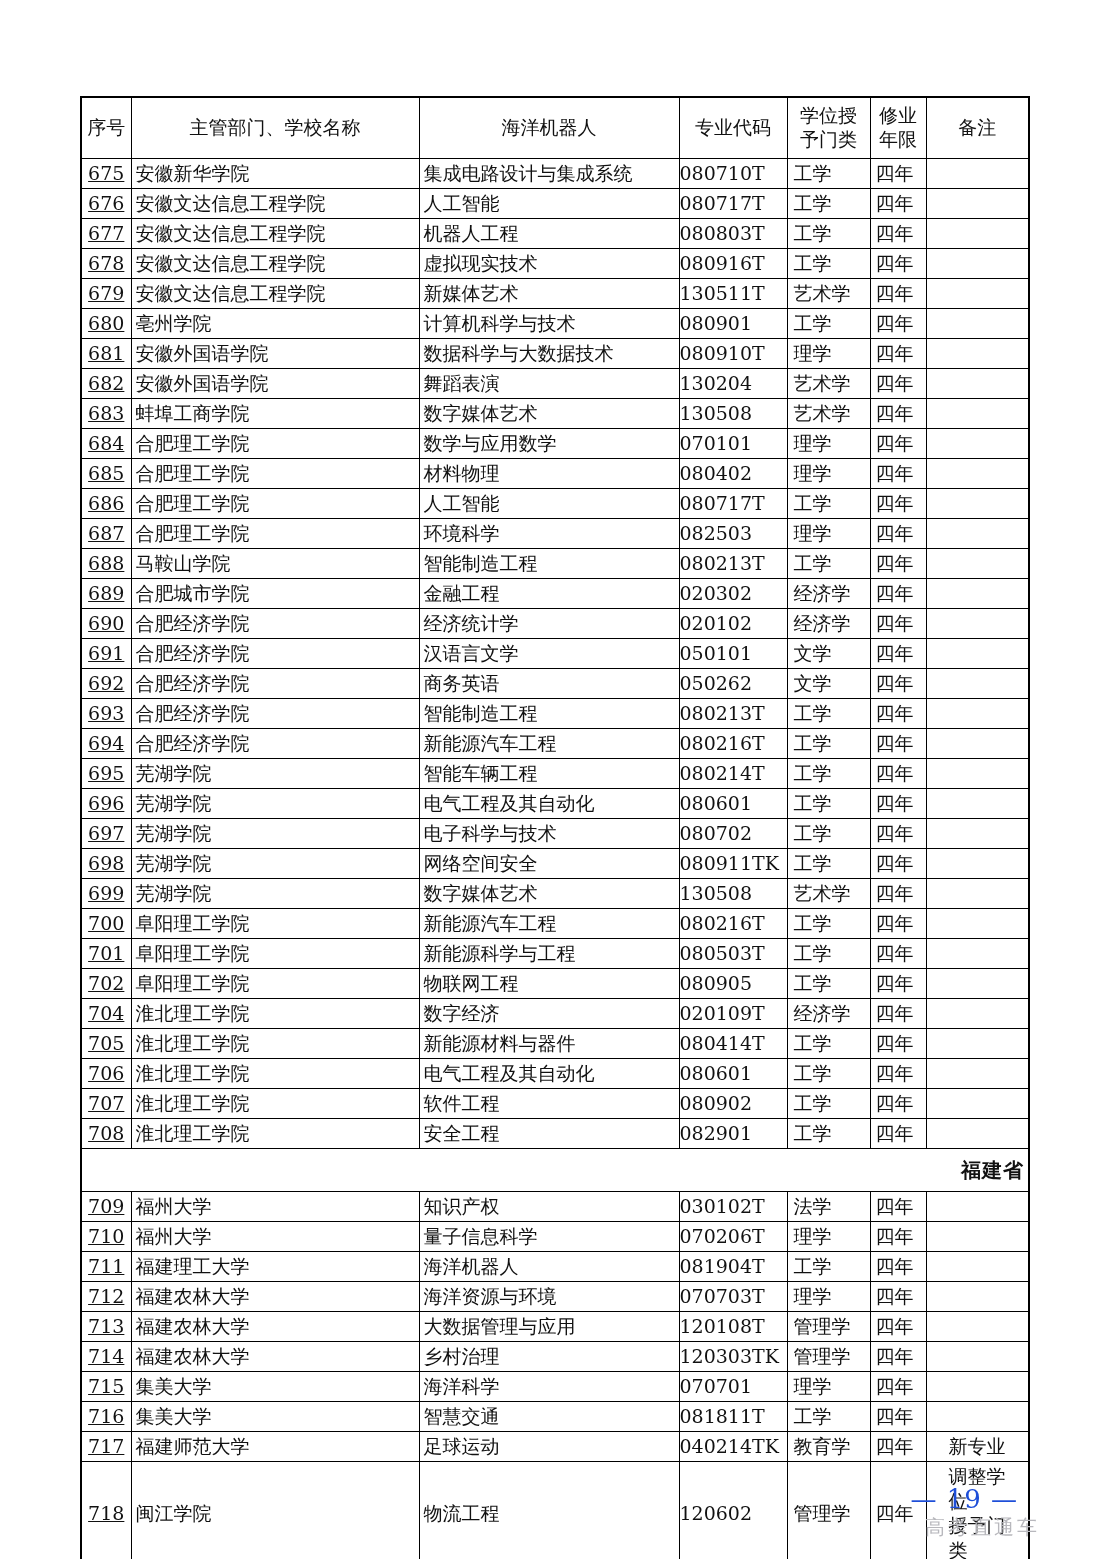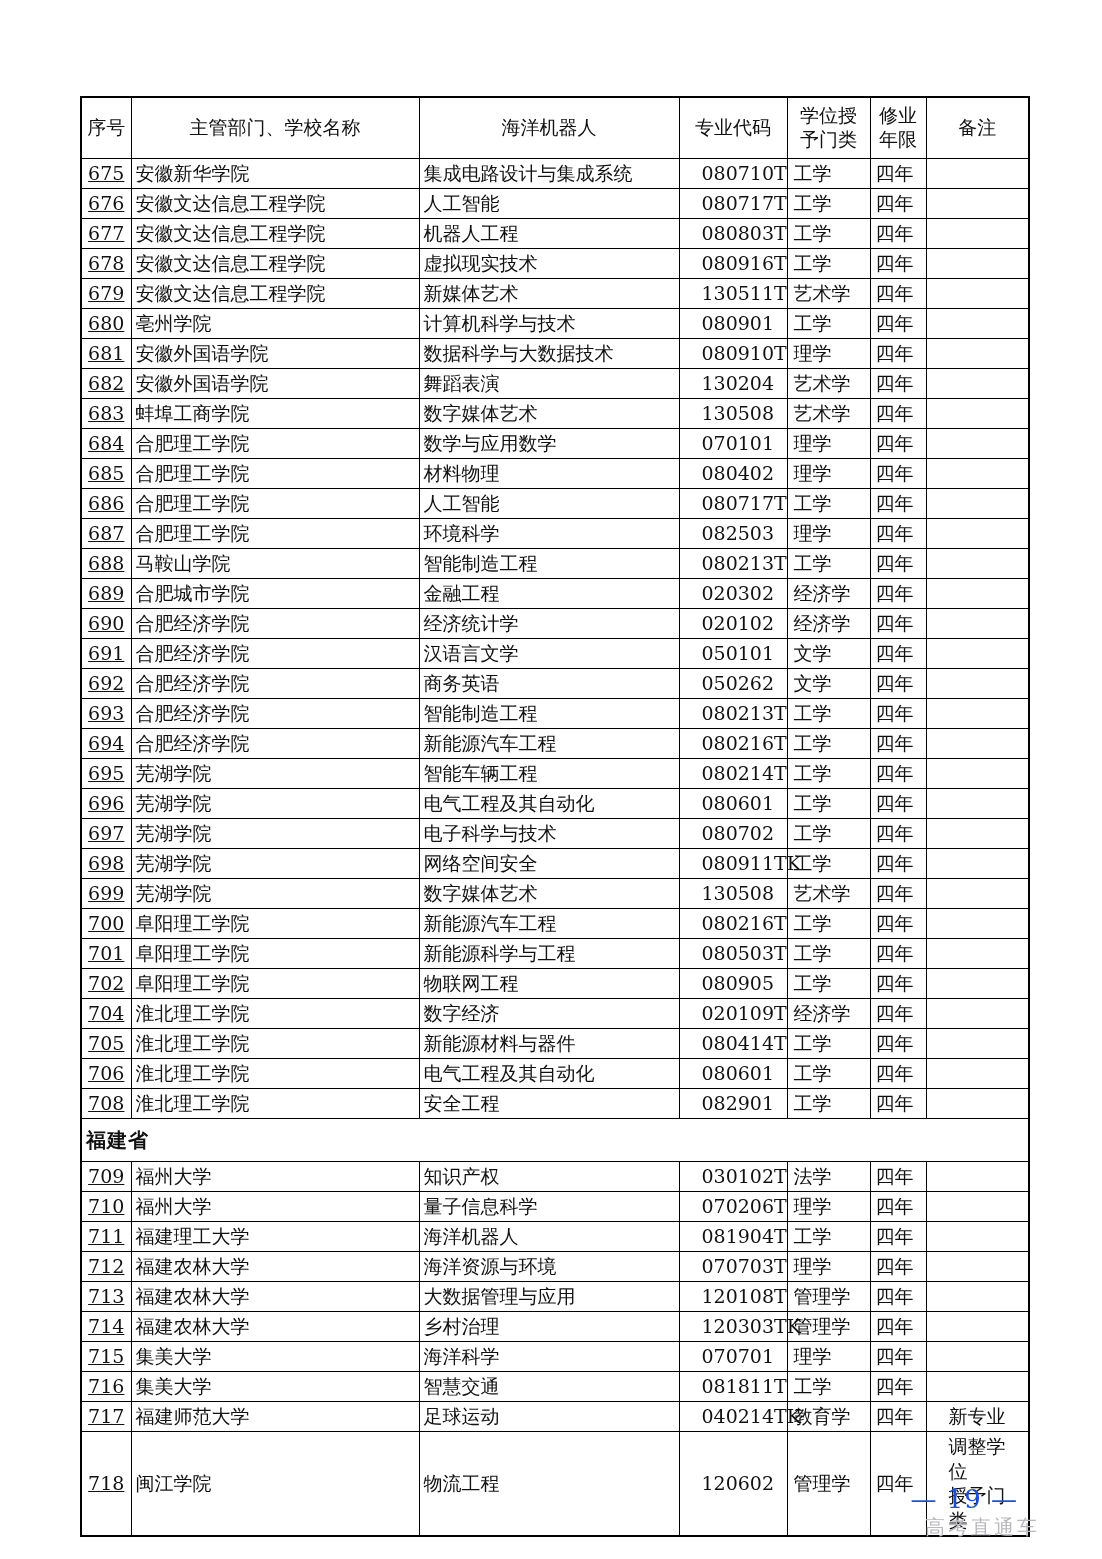--- a/index.html
+++ b/index.html
@@ -69,27 +69,27 @@
   }
 
   tbody td {
     height: 29px;
     padding: 0 4px;
   }
 
   td.seq    { text-align: center; padding: 0 2px; text-decoration: underline; }
   td.school { text-align: left; }
   td.major  { text-align: left; }
-  td.code   { text-align: left; padding-left: 22px; }
+  td.code   { text-align: left; padding-left: 0; }
   td.degree { text-align: left; padding-left: 6px; }
   td.years  { text-align: left; padding-left: 5px; }
   td.remark { text-align: left; padding-left: 22px; }
 
   tr.province-row td {
-    text-align: left;
+    text-align: right;
     font-weight: bold;
     height: 42px;
     font-size: 20px;
     letter-spacing: 1px;
   }
 
   tr.tall-row td {
     height: 58px;
   }
   tr.tall-row td.remark {
@@ -424,20 +424,29 @@
           <tr class="data-row">
             <td class="seq">706</td>
             <td class="school">淮北理工学院</td>
             <td class="major">电气工程及其自动化</td>
             <td class="code">080601</td>
             <td class="degree">工学</td>
             <td class="years">四年</td>
             <td class="remark"></td>
           </tr>
           <tr class="data-row">
+            <td class="seq">707</td>
+            <td class="school">淮北理工学院</td>
+            <td class="major">软件工程</td>
+            <td class="code">080902</td>
+            <td class="degree">工学</td>
+            <td class="years">四年</td>
+            <td class="remark"></td>
+          </tr>
+          <tr class="data-row">
             <td class="seq">708</td>
             <td class="school">淮北理工学院</td>
             <td class="major">安全工程</td>
             <td class="code">082901</td>
             <td class="degree">工学</td>
             <td class="years">四年</td>
             <td class="remark"></td>
           </tr>
           <tr class="province-row">
             <td colspan="7">福建省</td>

